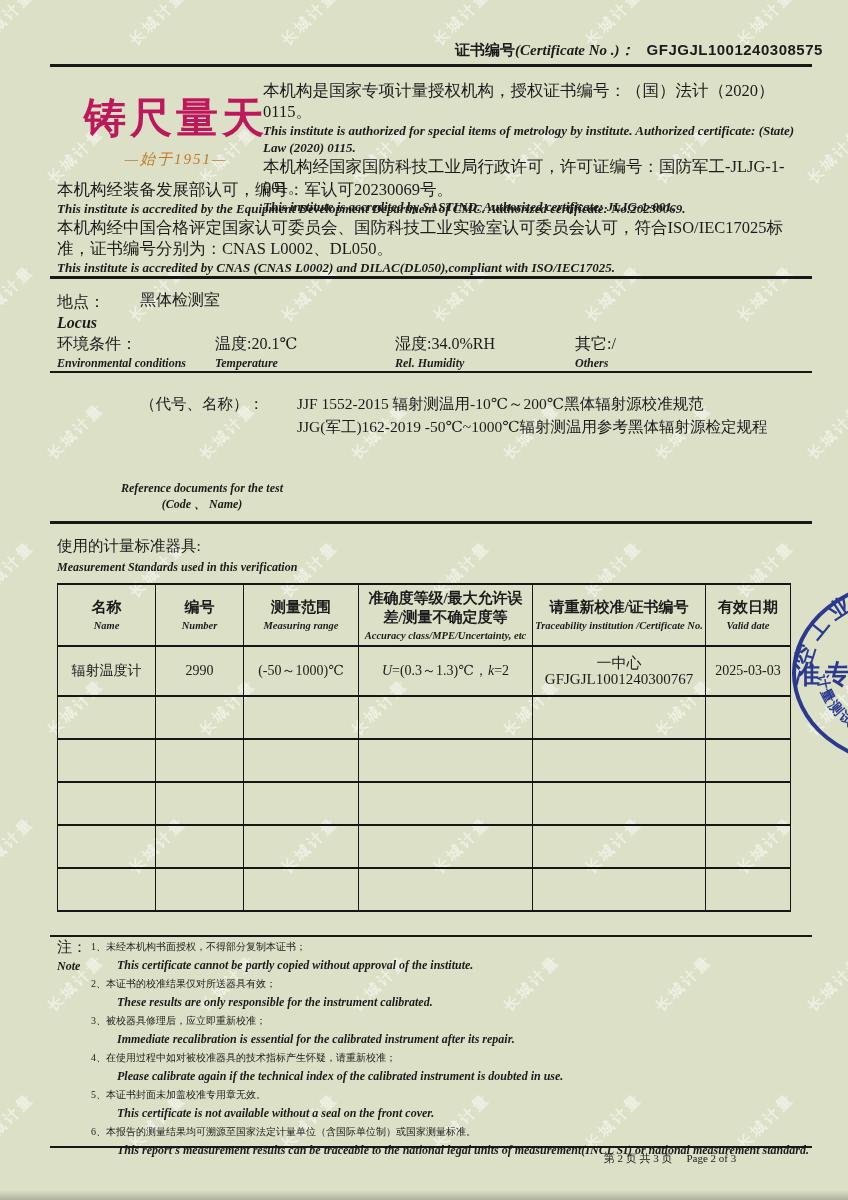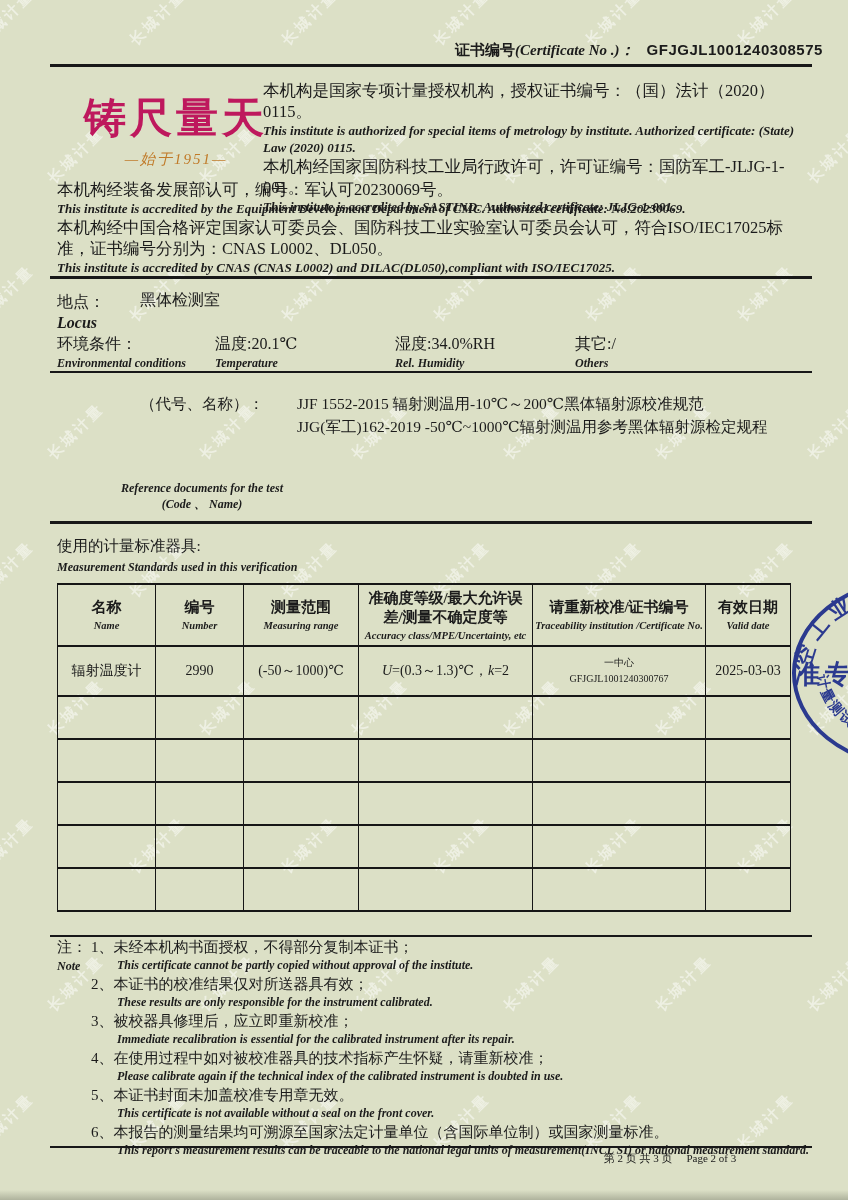--- a/index.html
+++ b/index.html
@@ -58,31 +58,31 @@
     border-top:2.5px solid #161616; border-bottom:2.5px solid #161616;
     border-left:1.5px solid #161616; border-right:1.5px solid #161616;
     text-align:center; vertical-align:middle; padding:1px 2px; overflow:hidden;
   }
   table.std thead tr { height:62px; }
   table.std tr.data-row { height:50px; }
   table.std tr.empty-row { height:43px; }
   .th-cn { font-size:15px; line-height:19px; }
   .th-en { font-size:10.5px; line-height:13px; font-weight:bold; font-style:italic; margin-top:2px; }
   .td-cn { font-size:14px; }
-  .td-sm { font-size:10px; line-height:16px;margin-left:17px; }
+  .td-sm { font-size:15px; line-height:16px;margin-left:17px; }
 
   
   .stamp { position:absolute; left:788px; top:573px; width:240px; height:200px; pointer-events:none; }
 
   
   .notes { position:absolute; left:57px; top:938px; width:760px; display:flex; }
   .notes-label { width:34px; flex:none; }
   .notes-label .cn { font-size:15px; }
   .notes-label .en { font-size:12px; font-weight:bold; font-style:italic; margin-top:2px; }
-  .note-item .cn { font-size:15px; line-height:18.5px; }
+  .note-item .cn { font-size:10px; line-height:18.5px; }
   .note-item .en { font-size:12px; line-height:15.5px; font-weight:bold; font-style:italic; margin:1px 0 2px 26px; }
 
   
   .footer { position:absolute; top:1151px; left:520px; width:300px; text-align:center; font-size:11px; white-space:nowrap; }
   .footer .en { margin-left:14px; font-family:"Liberation Serif",serif; }
 
   .edge-bottom { position:absolute; left:0; bottom:0; width:100%; height:10px;
                  background:linear-gradient(to bottom, rgba(90,95,80,0), rgba(90,95,80,0.35)); }
 </style>
 </head>

